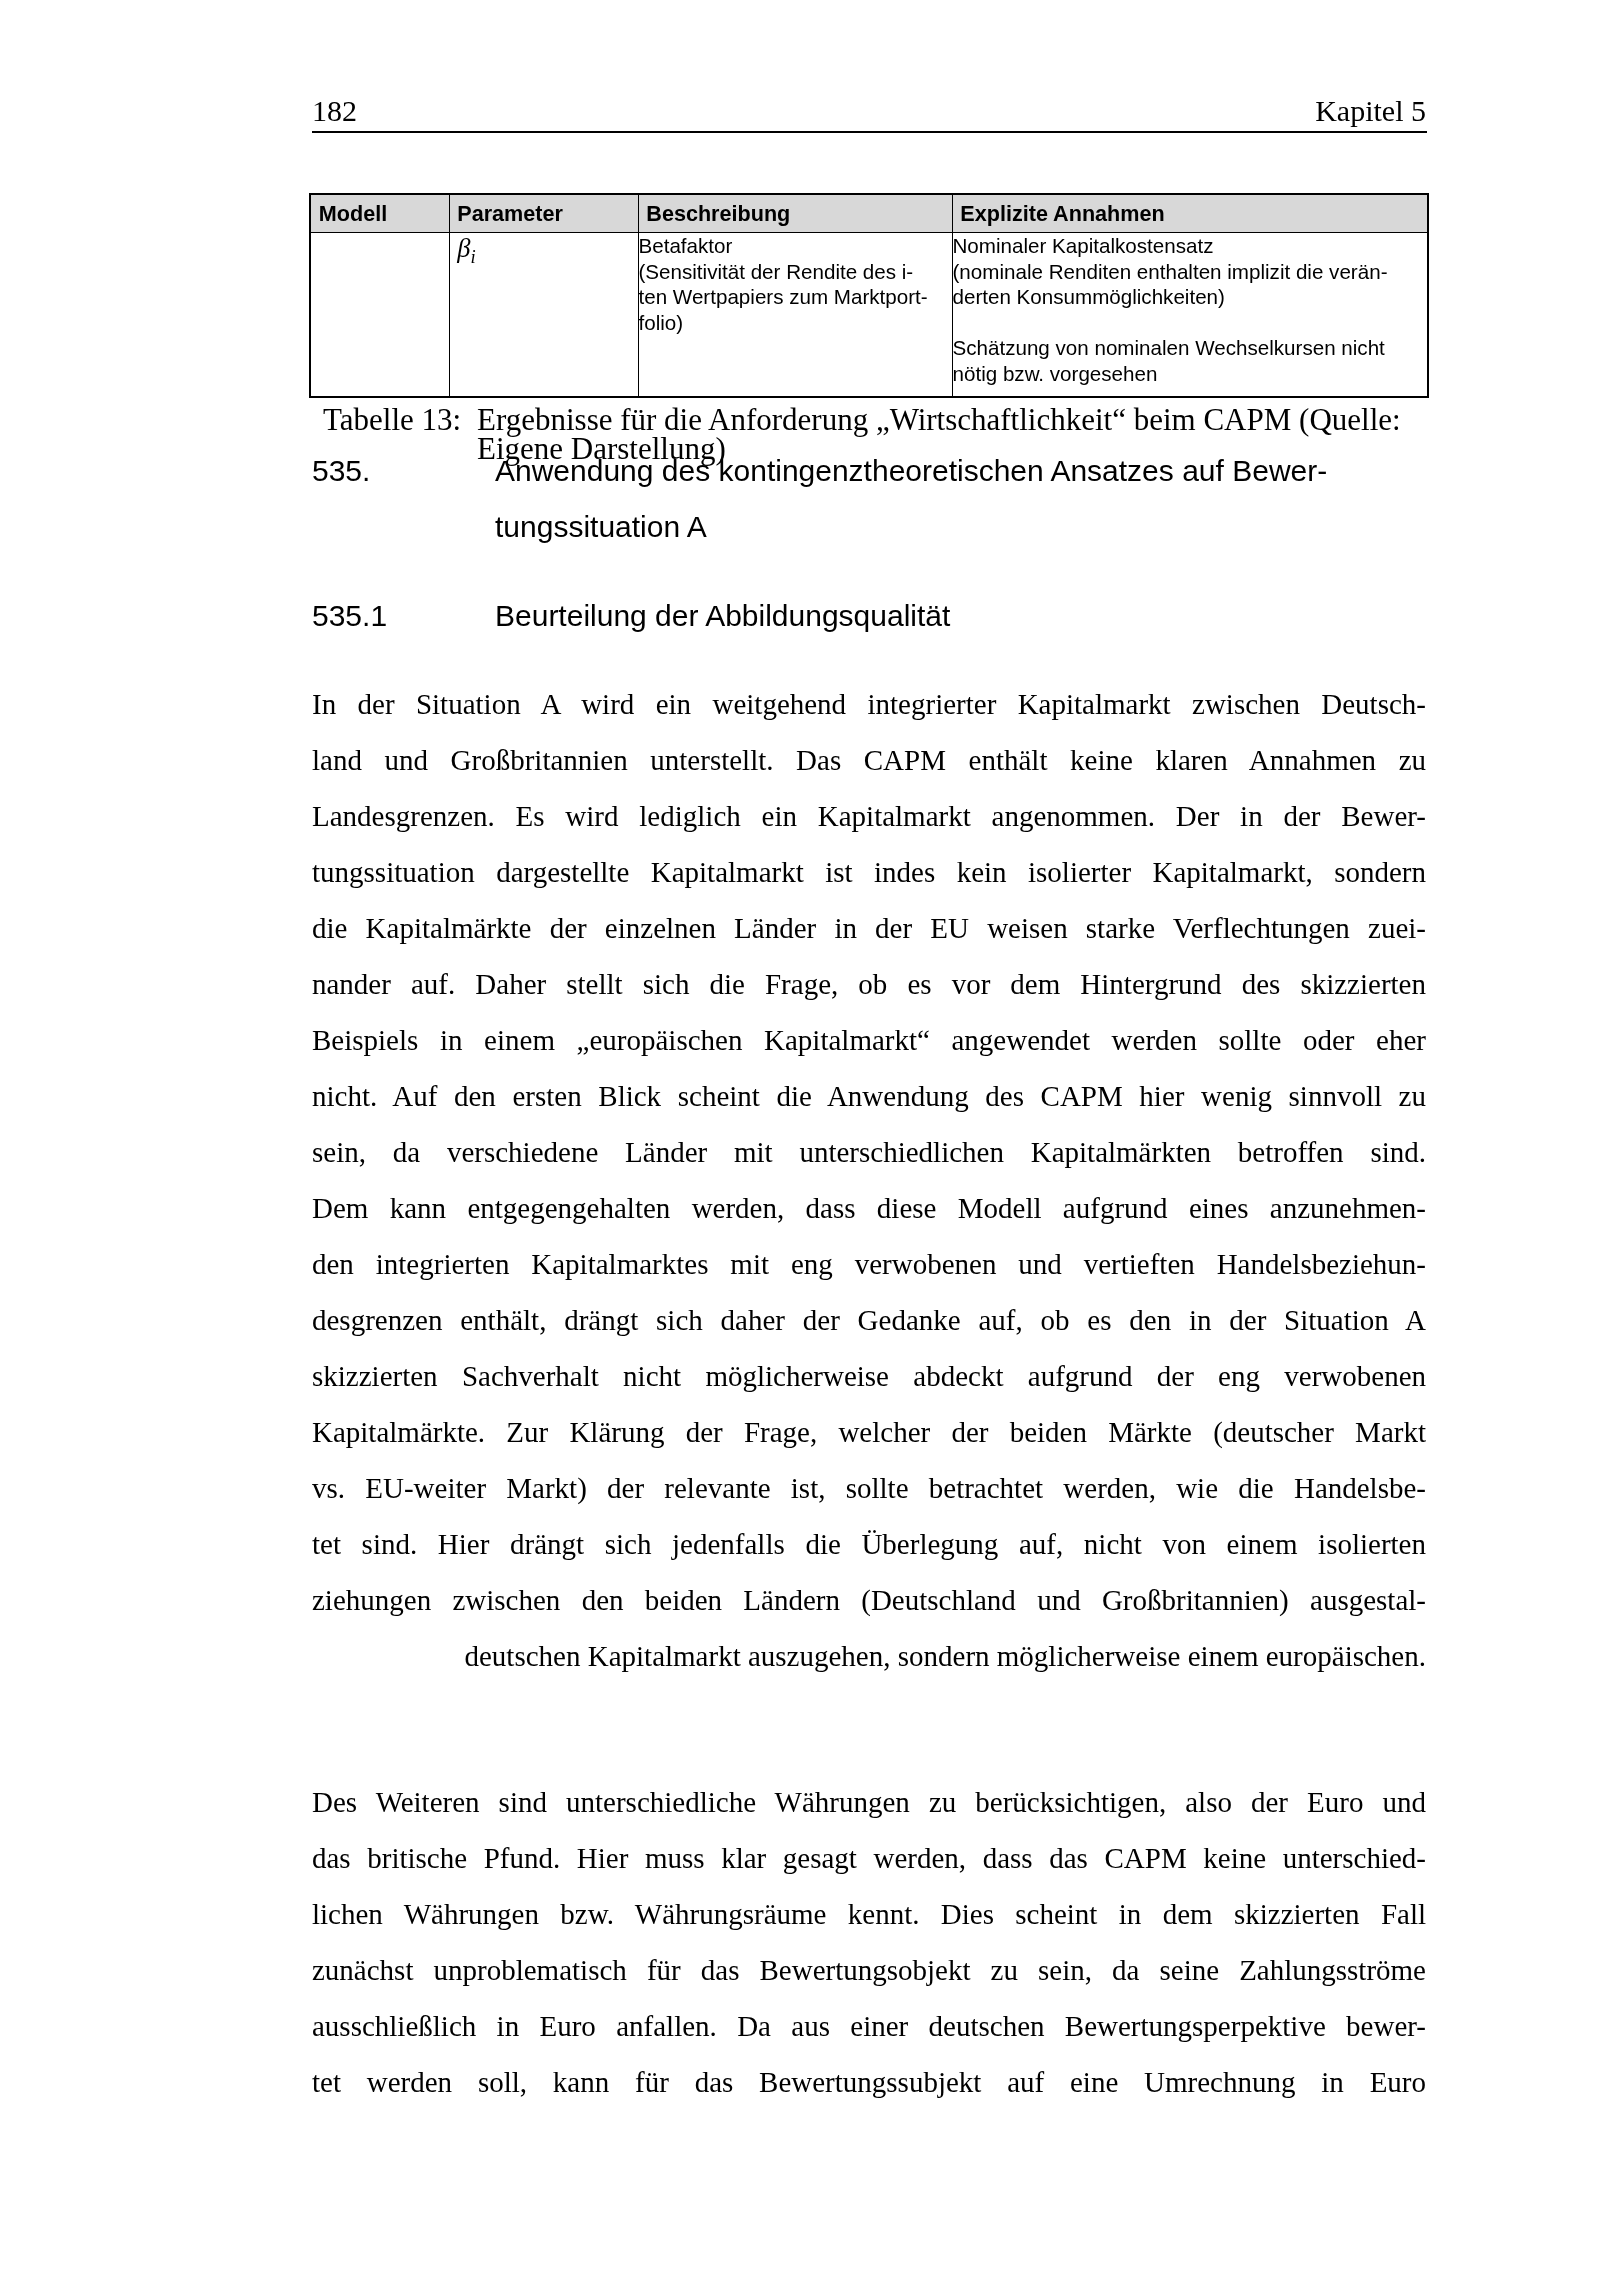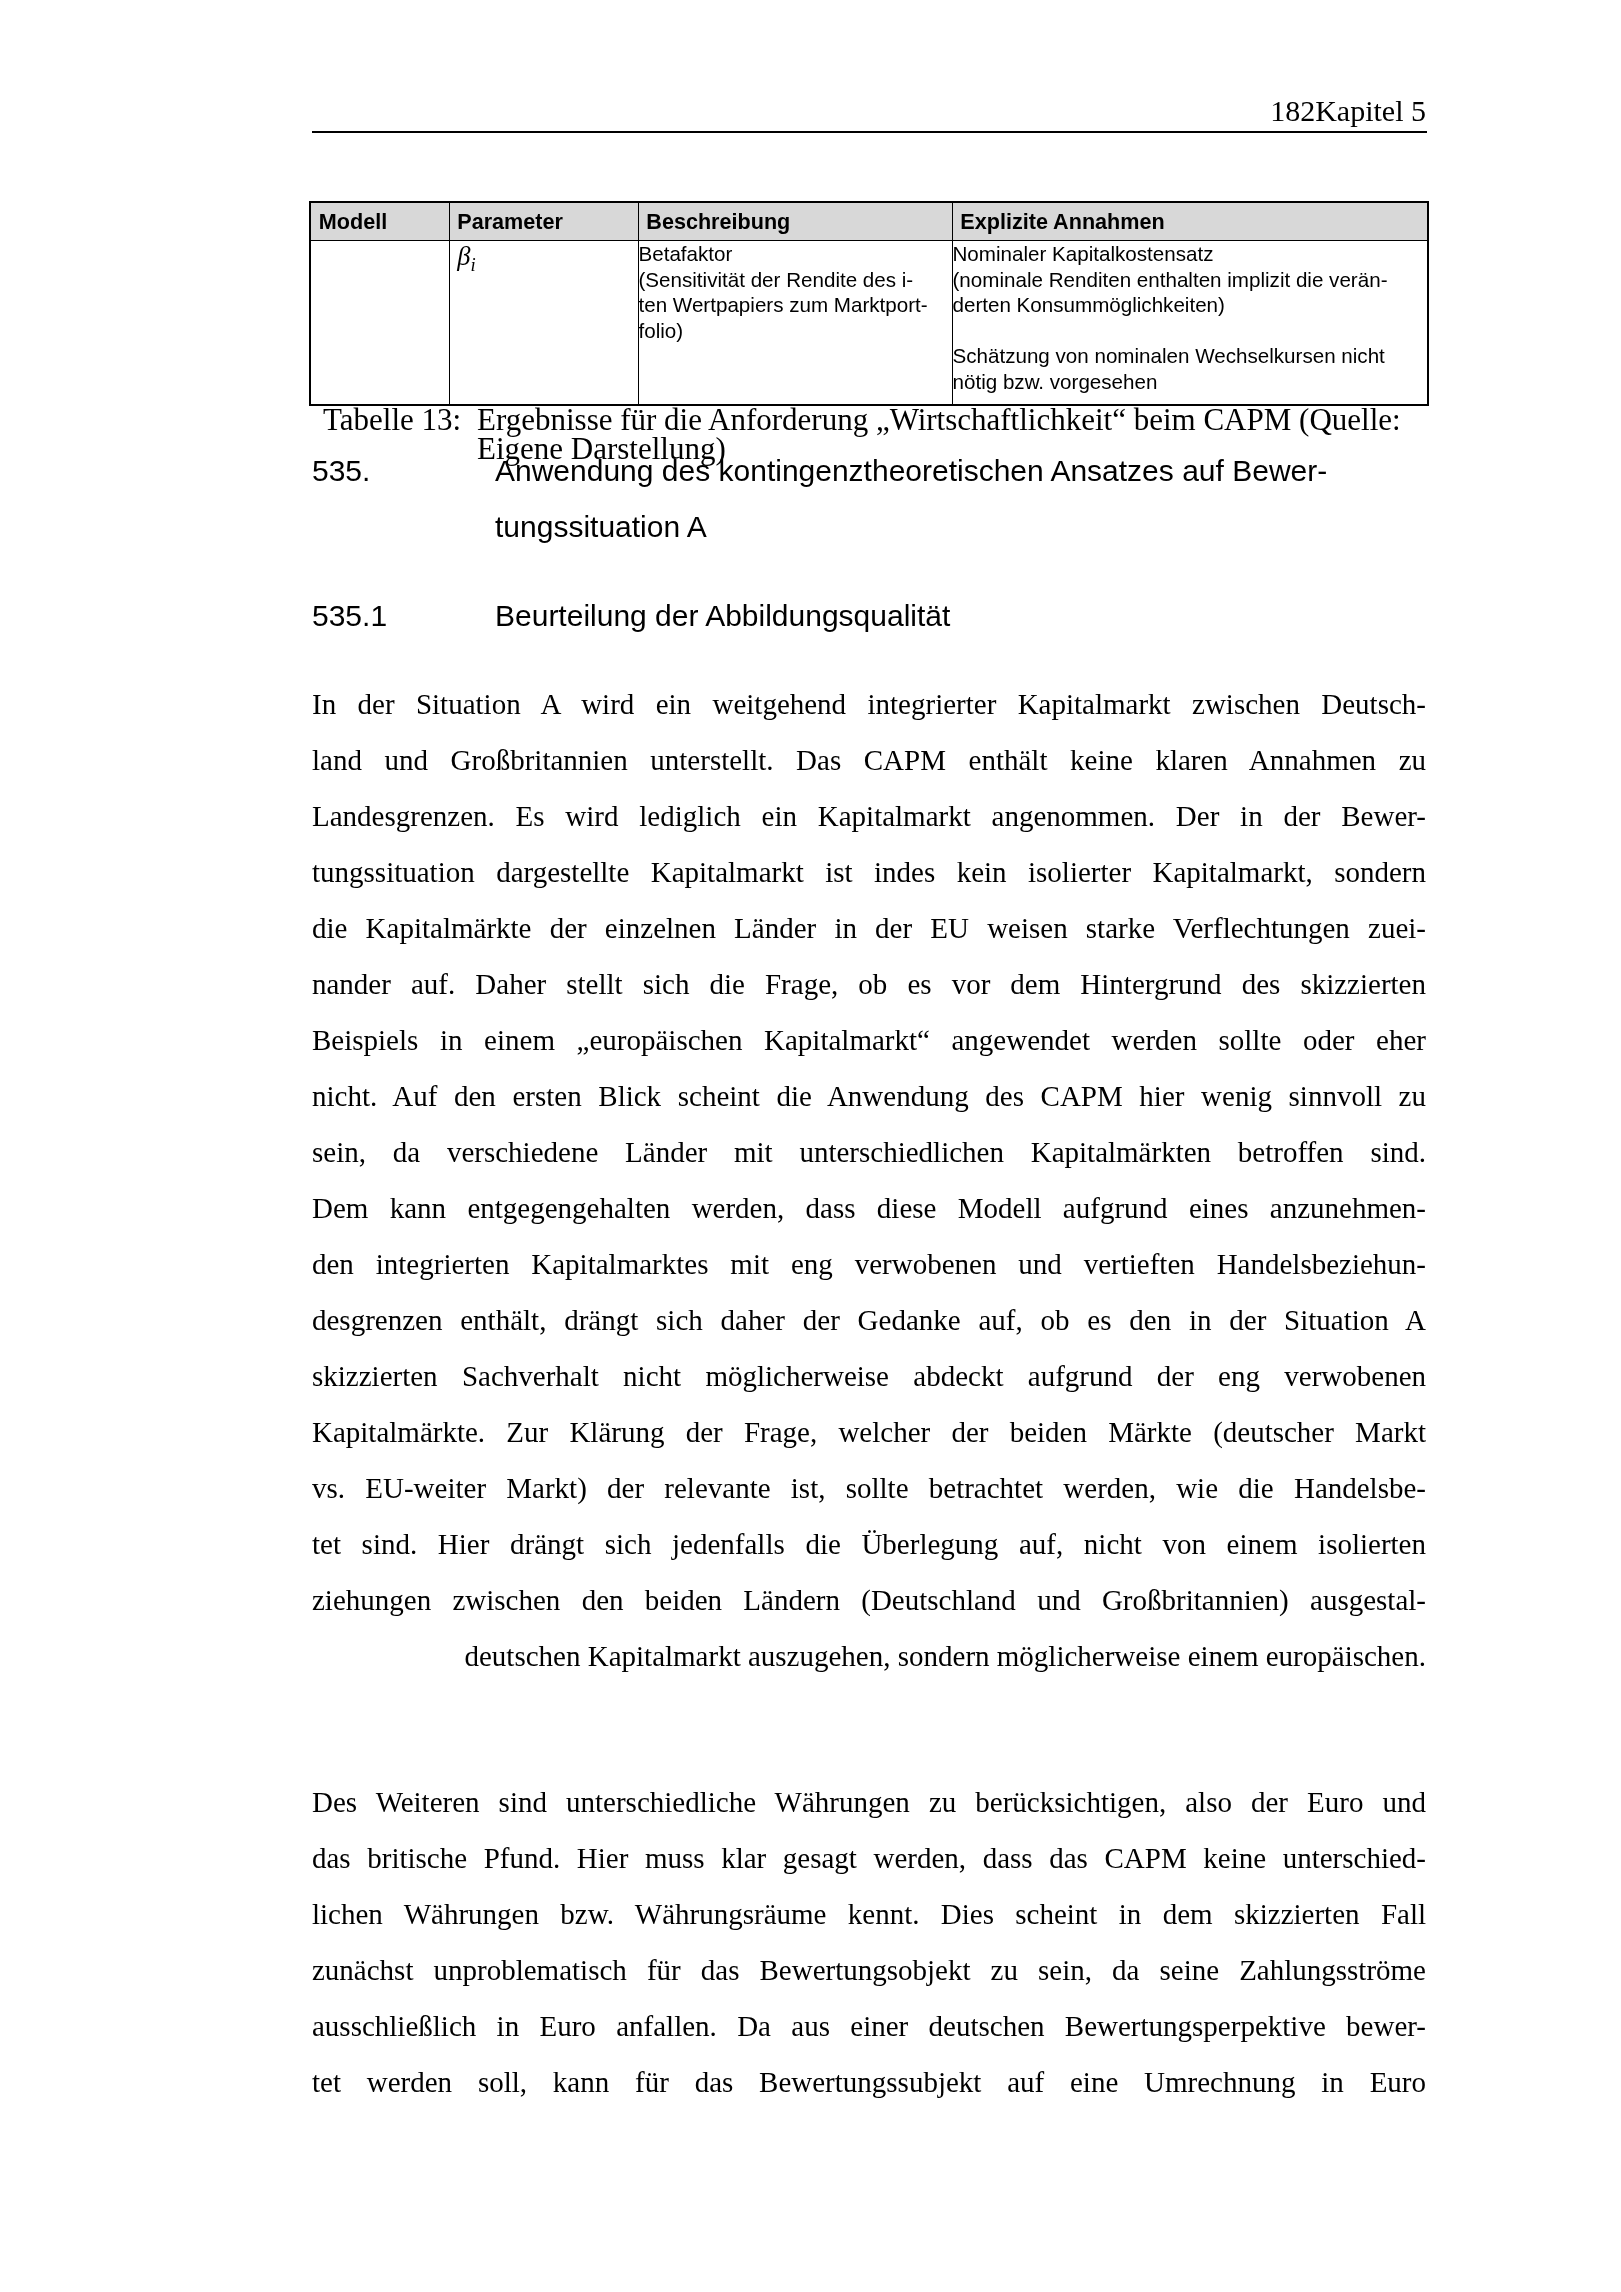--- a/index.html
+++ b/index.html
@@ -7,42 +7,42 @@
     position: relative;
     width: 1621px; height: 2293px;
     background: #ffffff;
     margin: 0 auto;
     overflow: hidden;
     color: #000;
   }
   
   .runhead {
     position: absolute; left: 312px; width: 1114px; top: 94px;
-    display: flex; justify-content: flex-end;
+    display: flex; justify-content: space-between;
     font-family: "Liberation Serif", serif;
     font-size: 30px; line-height: 33px;
   }
   .head-rule {
     position: absolute; left: 312px; width: 1115px; top: 131px;
     border-top: 2px solid #000; height: 0;
   }
   
   .rtable {
     position: absolute; left: 309px; top: 193px;
     border-collapse: collapse; table-layout: fixed;
     width: 1118px;
     font-family: "Liberation Sans", sans-serif;
     font-size: 20.6px;
   }
   .rtable td, .rtable th {
     border: 1px solid #000;
     padding: 0; vertical-align: top;
     overflow: hidden;
   }
-  .rtable { border: 2px solid #000; margin-top: 8px; }
+  .rtable { border: 2px solid #000; }
   .rtable th {
     background: #d8d8d8;
     text-align: left; font-weight: bold;
     font-size: 21.6px;
     height: 33px; padding: 2px 3.9px 2px 7.8px;
     vertical-align: middle;
   }
   .rtable tr.body-row { height: 164px; }
   .cell-pad { padding: 3.9px 3.9px 3.9px 7.8px; }
   .vmid { vertical-align: middle; }

